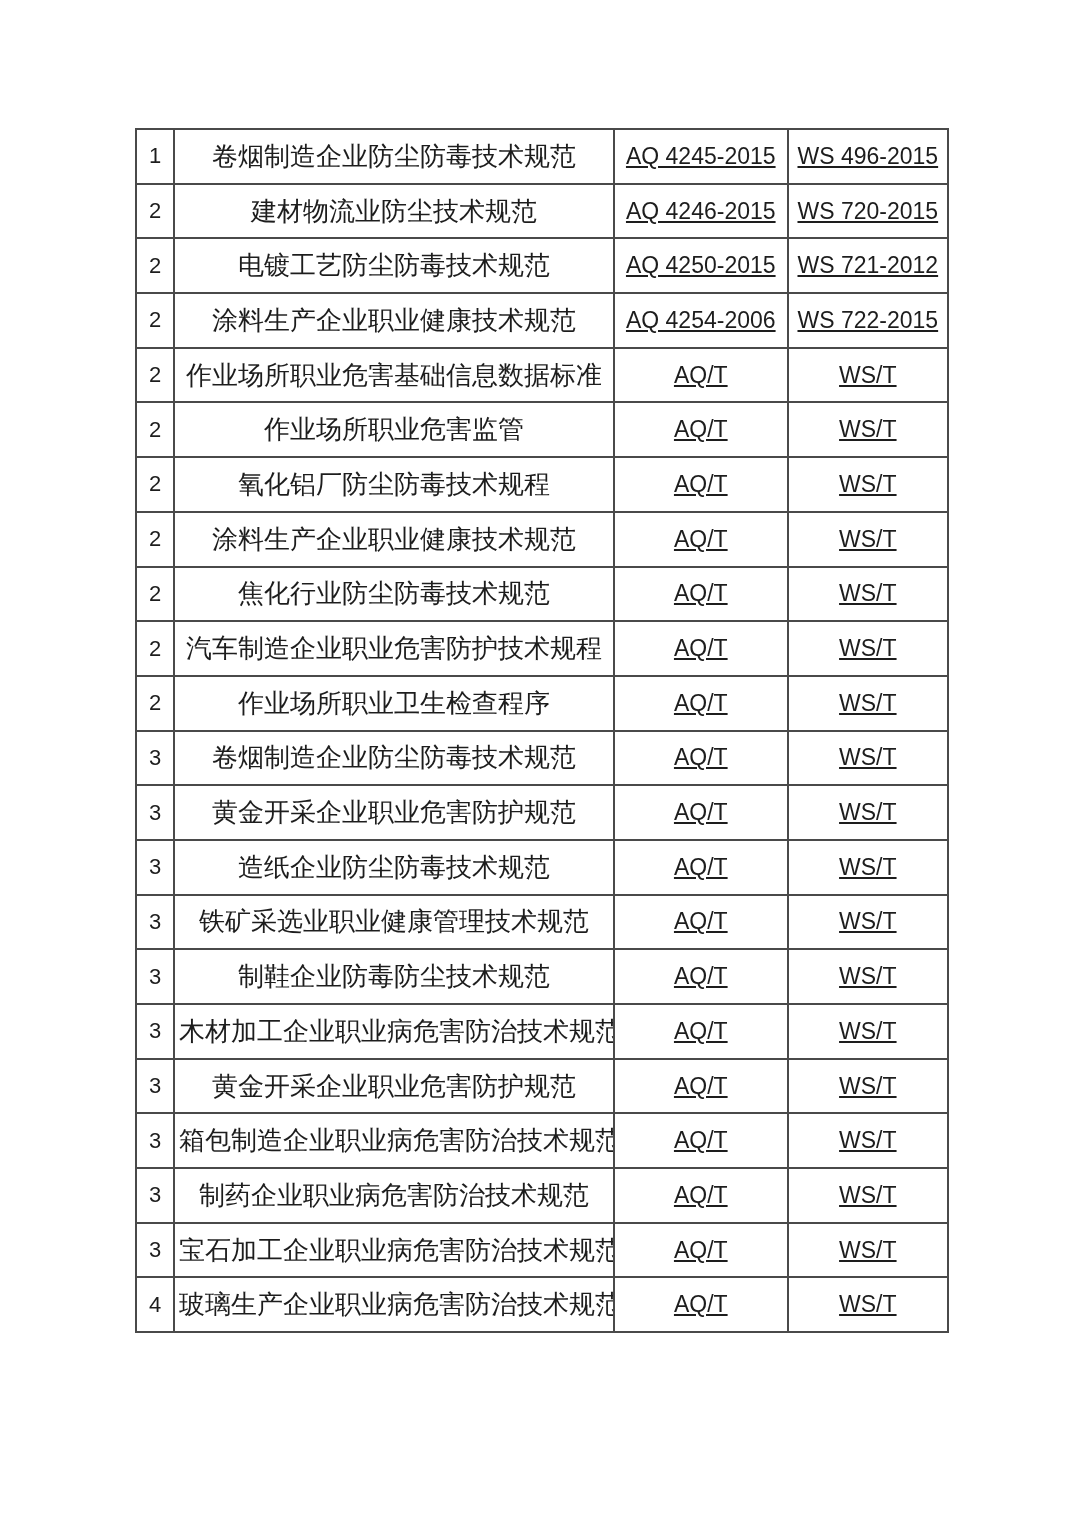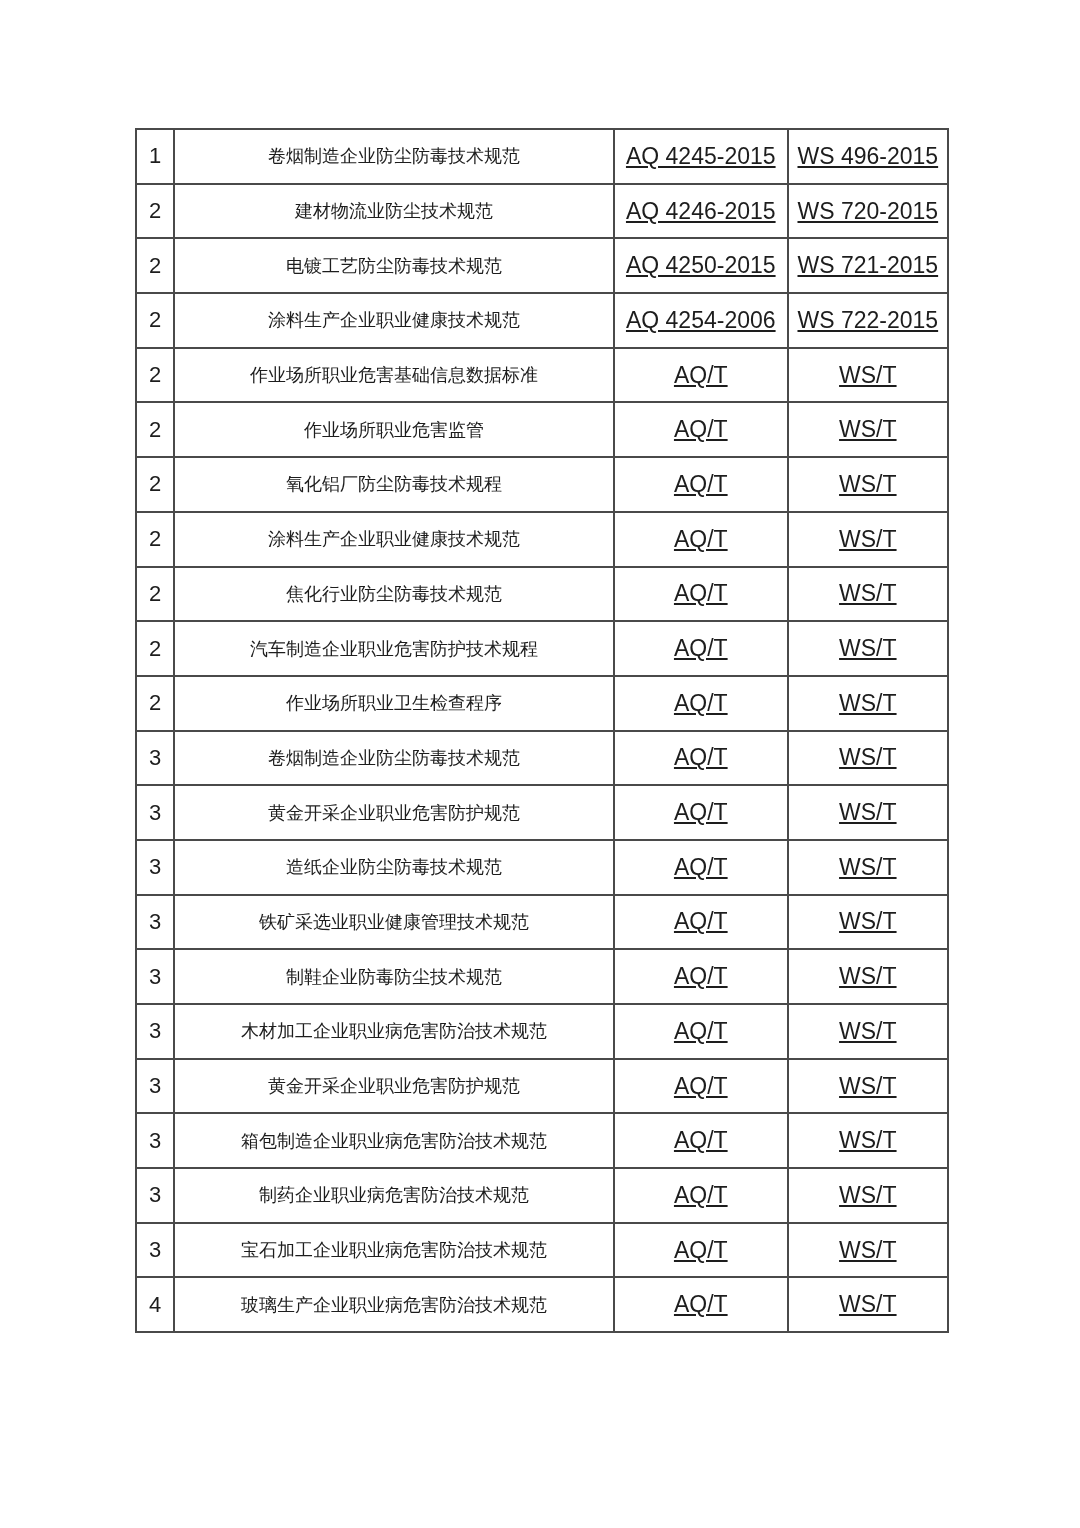--- a/index.html
+++ b/index.html
@@ -38,21 +38,21 @@
     vertical-align: middle;
     padding: 0 4px;
     box-sizing: content-box;
     white-space: nowrap;
     overflow: hidden;
   }
   td.col-index {
     font-size: 22px;
   }
   td.col-name {
-    font-size: 18px;
+    font-size: 26px;
     letter-spacing: 0px;
     margin-left: 20px;
   }
   td.col-aq, td.col-ws {
     font-size: 23px;
     text-decoration: underline;
   }
 </style>
 </head>
 <body>
@@ -75,21 +75,21 @@
         <tr>
           <td class="col-index">2</td>
           <td class="col-name">建材物流业防尘技术规范</td>
           <td class="col-aq">AQ 4246-2015</td>
           <td class="col-ws">WS 720-2015</td>
         </tr>
         <tr>
           <td class="col-index">2</td>
           <td class="col-name">电镀工艺防尘防毒技术规范</td>
           <td class="col-aq">AQ 4250-2015</td>
-          <td class="col-ws">WS 721-2015</td>
+          <td class="col-ws">WS 721-2012</td>
         </tr>
         <tr>
           <td class="col-index">2</td>
           <td class="col-name">涂料生产企业职业健康技术规范</td>
           <td class="col-aq">AQ 4254-2006</td>
           <td class="col-ws">WS 722-2015</td>
         </tr>
         <tr>
           <td class="col-index">2</td>
           <td class="col-name">作业场所职业危害基础信息数据标准</td>

